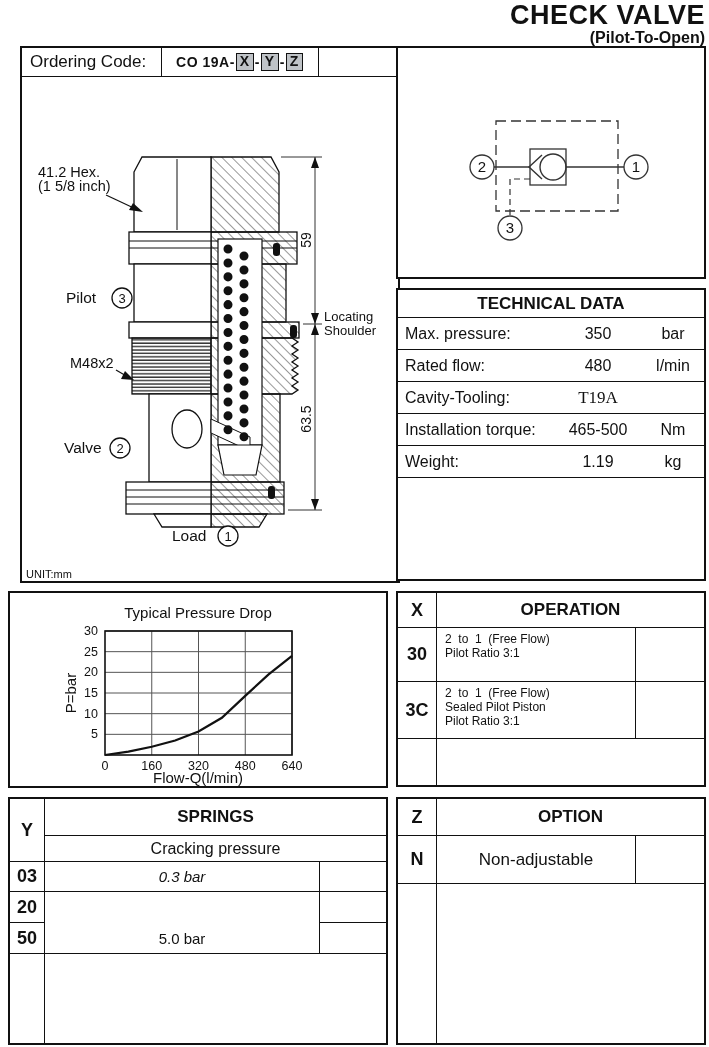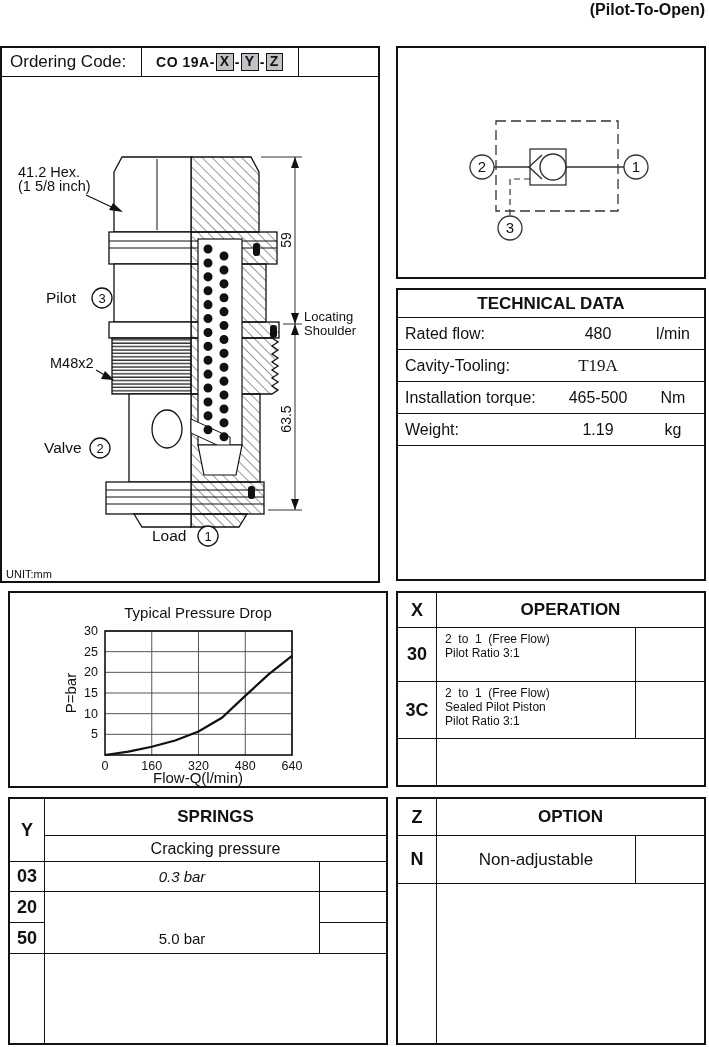--- a/index.html
+++ b/index.html
@@ -6,21 +6,21 @@
   html,body { width:709px; height:1047px; background:#fff; color:#111;
     font-family:"Liberation Sans", sans-serif; position:relative; overflow:hidden; }
   .box { position:absolute; border:2px solid #111; background:#fff; }
 
   
   .title-block { position:absolute; top:1px; right:4px; text-align:right; }
   .main-title { font-size:27px; font-weight:bold; letter-spacing:.5px; line-height:1.05; }
   .sub-title { font-size:16px; font-weight:bold; }
 
   
-  #left-box  { left:0;  top:46px;  width:380px; height:537px; }
+  #left-box  { left:20px;  top:46px;  width:380px; height:537px; }
   .order-row { display:grid; grid-template-columns:140px 157px 1fr; height:29px; }
   .order-row > div { border-bottom:1.5px solid #111; display:flex; align-items:center; }
   .order-label { border-right:1.5px solid #111; padding-left:8px; font-size:17px; }
   .order-code  { border-right:1.5px solid #111; justify-content:center; font-size:14px; font-weight:bold; letter-spacing:.5px; }
   .code-box { display:inline-block; background:#bfc3c7; border:1px solid #111; padding:0 3px; margin:0 1px; line-height:1.1; }
   .unit-note { position:absolute; left:4px; bottom:1px; font-size:11px; }
   #valve-drawing { position:absolute; left:0; top:29px; }
 
   
   #schematic-box { left:396px; top:46px; width:310px; height:233px; }
@@ -58,20 +58,21 @@
   #y-box { left:8px; top:797px; width:380px; height:248px; }
   #y-table { grid-template-columns:35px 1fr 67px; grid-template-rows:37px 26px 30px 31px 31px 1fr; height:100%; }
   .cell-sub { font-size:16px; border-bottom:1.5px solid #111; }
 
   svg text { fill:#111; }
 </style>
 </head>
 <body>
 
 <div class="title-block">
+  <div class="main-title">CHECK VALVE</div>
   <div class="sub-title">(Pilot-To-Open)</div>
 </div>
 
 <div id="left-box" class="box">
   <div class="order-row">
     <div class="order-label">Ordering Code:</div>
     <div class="order-code">
       <span>CO 19A</span>
         <span>-</span>
         <span class="code-box">X</span>
@@ -211,20 +212,25 @@
     </g>
     <g>
       <circle cx="112" cy="180" r="12" fill="#fff" stroke="#333" stroke-width="1.3"></circle>
       <text x="112" y="185" font-size="15" text-anchor="middle">3</text>
     </g>
   </svg>
 </div>
 
 <div id="tech-box" class="box">
   <div class="tech-header">TECHNICAL DATA</div>
+  <div class="tech-row">
+    <div class="t-label">Max. pressure:</div>
+    <div class="t-value">350</div>
+    <div class="t-unit">bar</div>
+  </div>
   <div class="tech-row">
     <div class="t-label">Rated flow:</div>
     <div class="t-value">480</div>
     <div class="t-unit">l/min</div>
   </div>
   <div class="tech-row">
     <div class="t-label">Cavity-Tooling:</div>
     <div class="t-value serif">T19A</div>
     <div class="t-unit"></div>
   </div>

